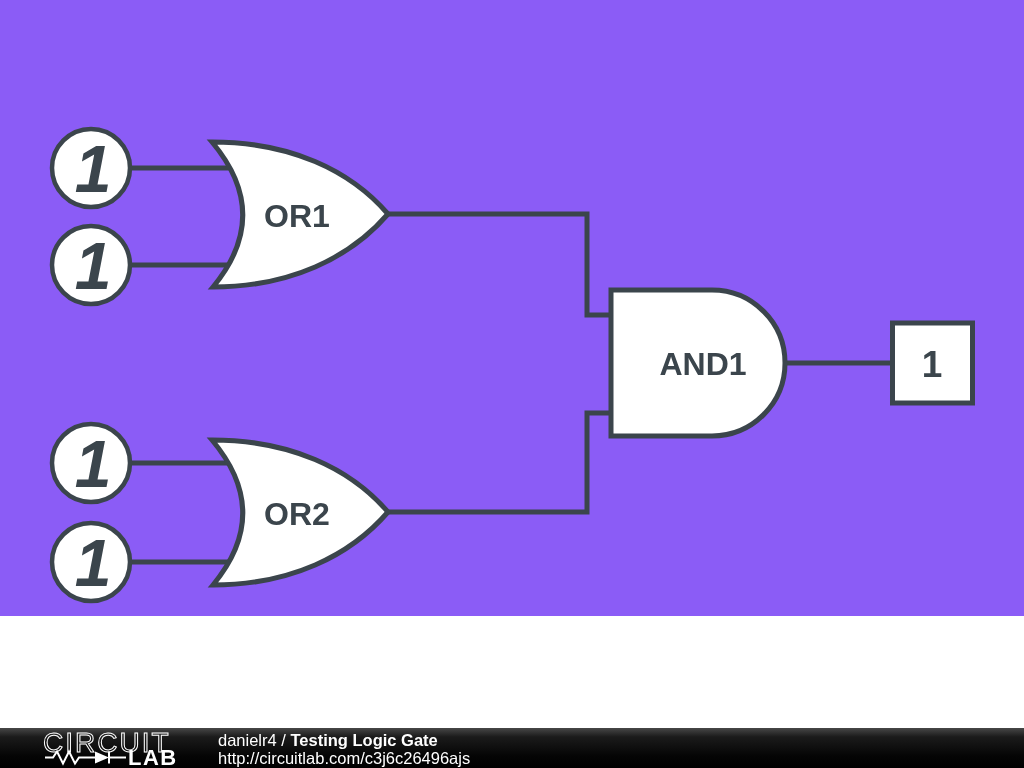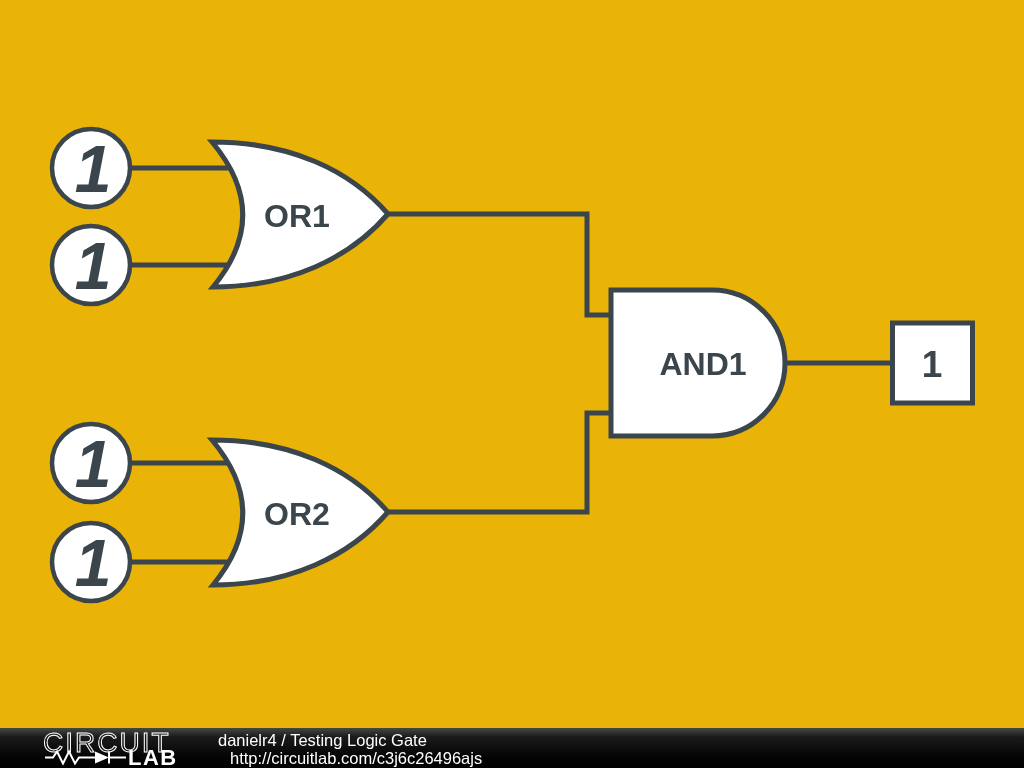--- a/index.html
+++ b/index.html
@@ -13,22 +13,22 @@
     width: 1024px;
     height: 768px;
     background: #ffffff;
     overflow: hidden;
   }
   #canvas-area {
     position: absolute;
     top: 0;
     left: 0;
     width: 1024px;
-    height: 728px;
-    background: #eab308;
+    height: 616px;
+    background: #8b5cf6;
   }
   svg { display: block; }
   .wire {
     fill: none;
     stroke: #3b454c;
     stroke-width: 5;
     stroke-linejoin: miter;
   }
   .gate-body {
     fill: #ffffff;
@@ -107,22 +107,22 @@
     position: absolute;
     left: 218px;
     top: 3px;
     color: #ffffff;
     font-size: 16.5px;
     line-height: 18px;
     white-space: nowrap;
   }
   .footer-author { }
   .footer-sep { font-style: normal; }
-  .footer-title { font-weight: normal; }
-  .footer-url { font-weight: normal; margin-left: 12px; }
+  .footer-title { font-weight: bold; }
+  .footer-url { font-weight: normal; }
 </style>
 </head>
 <body>
 
 <div id="page">
 
   <div id="canvas-area">
     <svg width="1024" height="728" viewBox="0 0 1024 728">
 
       <g>

